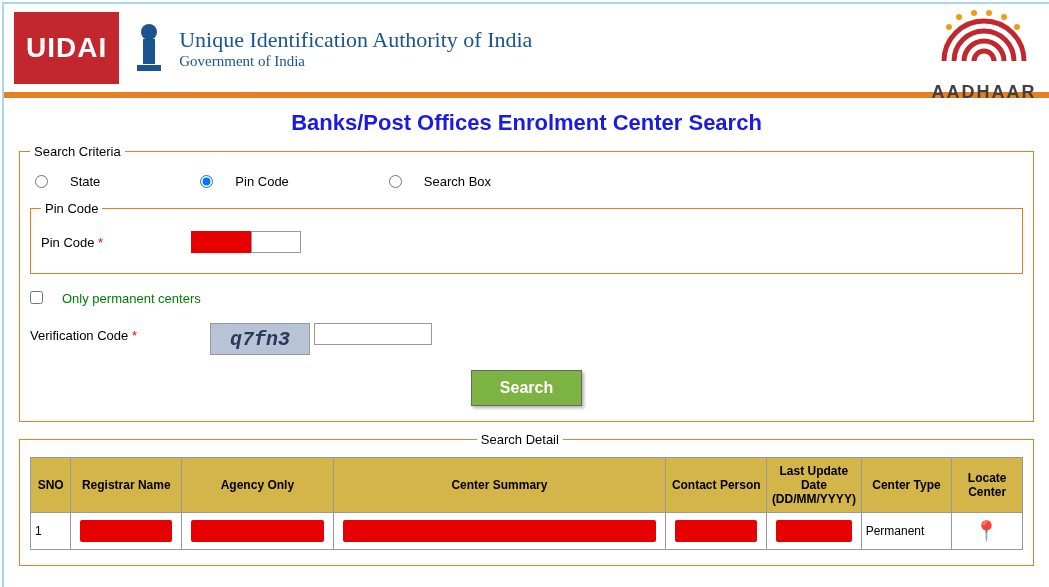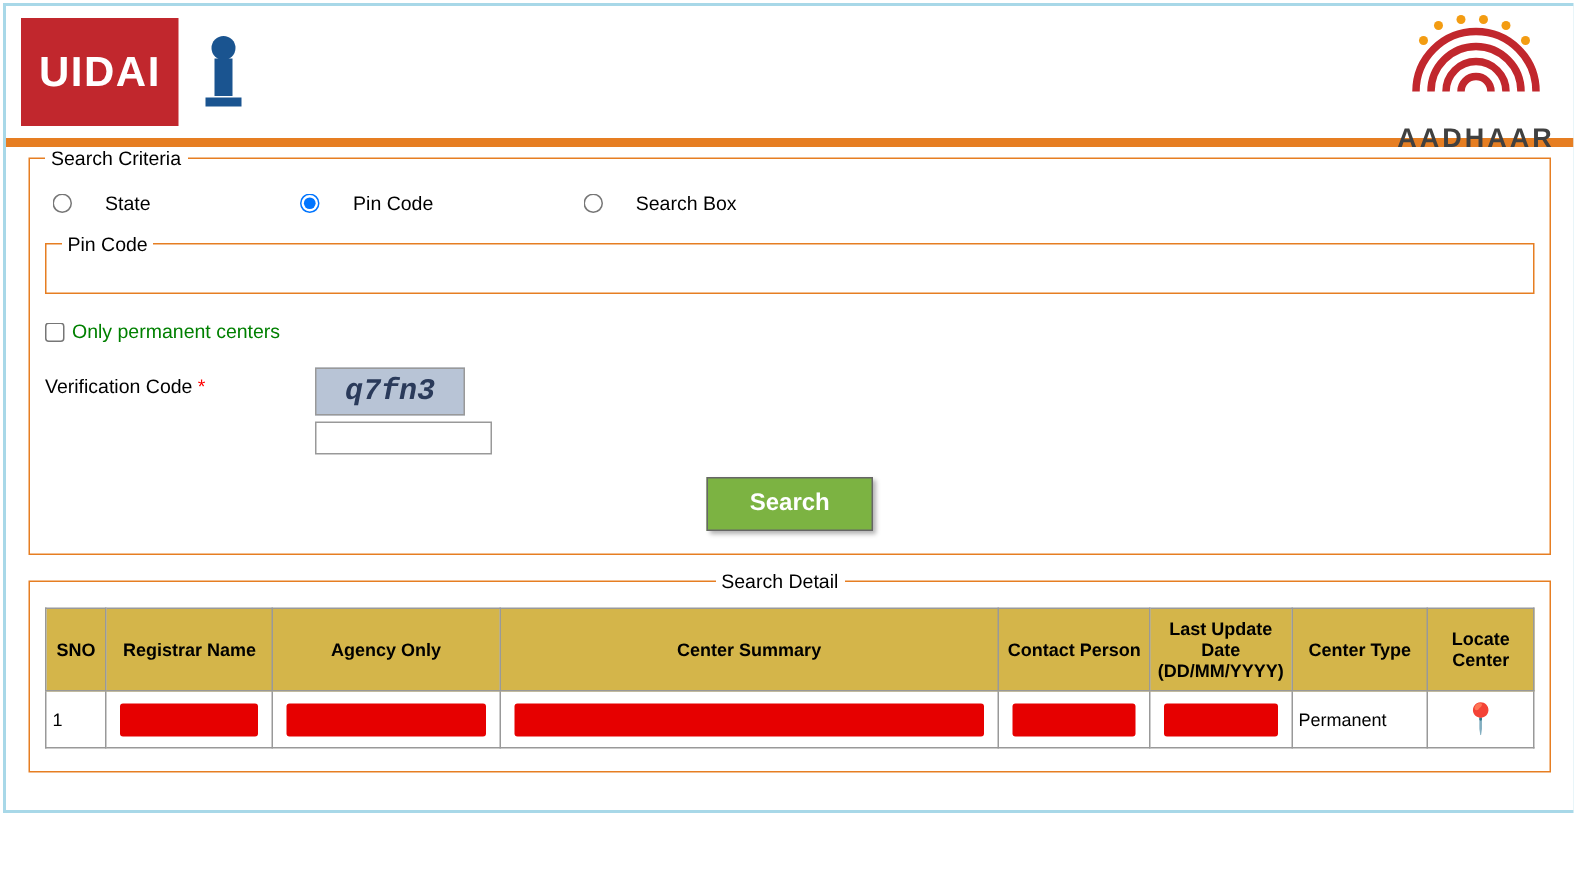--- a/index.html
+++ b/index.html
@@ -21,25 +21,25 @@
     fieldset { border: 1px solid #e67e22; padding: 10px 10px 15px; margin-bottom: 10px; }
     legend { font-weight: normal; color: #000; padding: 0 4px; font-size: 13px; }
     .radio-row { display: flex; gap: 100px; padding: 5px 0 12px 5px; align-items: center; }
     .radio-item { display: flex; align-items: center; gap: 22px; }
     .pincode-fieldset { margin-bottom: 12px; }
     .pincode-row { display: flex; align-items: center; padding: 5px 0; }
     .pincode-label { width: 150px; }
     .req { color: red; }
     .redacted-box { background: #e60000; width: 60px; height: 22px; display: inline-block; vertical-align: middle; }
     .pincode-input { width: 50px; height: 22px; border: 1px solid #999; vertical-align: middle; }
-    .checkbox-row { display: flex; align-items: flex-end; gap: 5px; padding: 5px 0 12px 0; }
+    .checkbox-row { display: flex; align-items: flex-start; gap: 19px; padding: 5px 0 12px 0; }
     .checkbox-label { color: #008000; font-size: 13px; }
     .verify-row { display: flex; padding: 5px 0 15px; }
     .verify-label { width: 180px; padding-top: 5px; }
-    .captcha-col { display: flex; flex-direction: column; gap: 4px; }
+    .captcha-col { display: flex; gap: 4px; }
     .captcha-img { width: 100px; height: 32px; border: 1px solid #999; background: #b8c4d6; display: flex; align-items: center; justify-content: center; font-family: 'Courier New', monospace; font-size: 20px; font-weight: bold; color: #2a3a5a; font-style: italic; overflow: hidden; position: relative; }
     .captcha-input { width: 118px; height: 22px; border: 1px solid #999; }
     .search-btn-row { text-align: center; }
     .search-btn { background: #7cb342; color: #fff; border: 1px solid #666; padding: 8px 28px; font-size: 16px; font-weight: bold; cursor: pointer; box-shadow: 2px 2px 3px rgba(0,0,0,0.3); }
     .detail-fieldset legend { margin-left: 45%; }
     table { width: 100%; border-collapse: collapse; }
     th, td { border: 1px solid #999; padding: 6px 4px; font-size: 12px; text-align: center; }
     th { background: #d4b54a; font-weight: bold; }
     .redacted-cell { background: #e60000; height: 22px; margin: 0 5px; border-radius: 2px; }
     td.left { text-align: left; }
@@ -52,20 +52,24 @@
 <div class="container outer-border">
   <div class="header">
     <div class="uidai-logo">UIDAI</div>
     <div class="emblem">
       <svg viewBox="0 0 40 60">
           <circle cx="20" cy="15" r="8" fill="#1a5490"></circle>
           <rect x="14" y="22" width="12" height="25" fill="#1a5490"></rect>
           <rect x="8" y="48" width="24" height="6" fill="#1a5490"></rect>
         </svg>
     </div>
+    <div class="header-text">
+      <div class="header-title">Unique Identification Authority of India</div>
+      <div class="header-sub">Government of India</div>
+    </div>
     <div class="aadhaar-logo">
       <svg width="110" height="70" viewBox="0 0 110 70">
         <g fill="#f39c12">
             <circle cx="30" cy="8" r="3"></circle>
             <circle cx="45" cy="4" r="3"></circle>
             <circle cx="60" cy="4" r="3"></circle>
             <circle cx="75" cy="8" r="3"></circle>
             <circle cx="20" cy="18" r="3"></circle>
             <circle cx="88" cy="18" r="3"></circle>
           </g>
@@ -73,20 +77,21 @@
             <path d="M15 52 A40 40 0 0 1 95 52"></path>
             <path d="M25 52 A30 30 0 0 1 85 52"></path>
             <path d="M35 52 A20 20 0 0 1 75 52"></path>
             <path d="M45 52 A10 10 0 0 1 65 52"></path>
           </g>
       </svg>
       <div class="aadhaar-text">AADHAAR</div>
     </div>
   </div>
 
+  <div class="page-title">Banks/Post Offices Enrolment Center Search</div>
 
   <div class="content">
     <fieldset>
       <legend>Search Criteria</legend>
       <div class="radio-row">
         <label class="radio-item">
             <input type="radio" name="sc" style=""> 
             <span>State</span>
           </label>
         <label class="radio-item">
@@ -94,20 +99,25 @@
             <span>Pin Code</span>
           </label>
         <label class="radio-item">
             <input type="radio" name="sc" style=""> 
             <span>Search Box</span>
           </label>
       </div>
 
       <fieldset class="pincode-fieldset">
         <legend>Pin Code</legend>
+        <div class="pincode-row">
+          <span class="pincode-label"><span>Pin Code </span><span class="req">*</span></span>
+          <span class="redacted-box"></span>
+            <input type="text" class="pincode-input" style="">
+        </div>
       </fieldset>
 
       <div class="checkbox-row">
         <input type="checkbox" style="">
         <span class="checkbox-label">Only permanent centers</span>
       </div>
 
       <div class="verify-row">
         <span class="verify-label"><span>Verification Code </span><span class="req">*</span></span>
         <div class="captcha-col">

